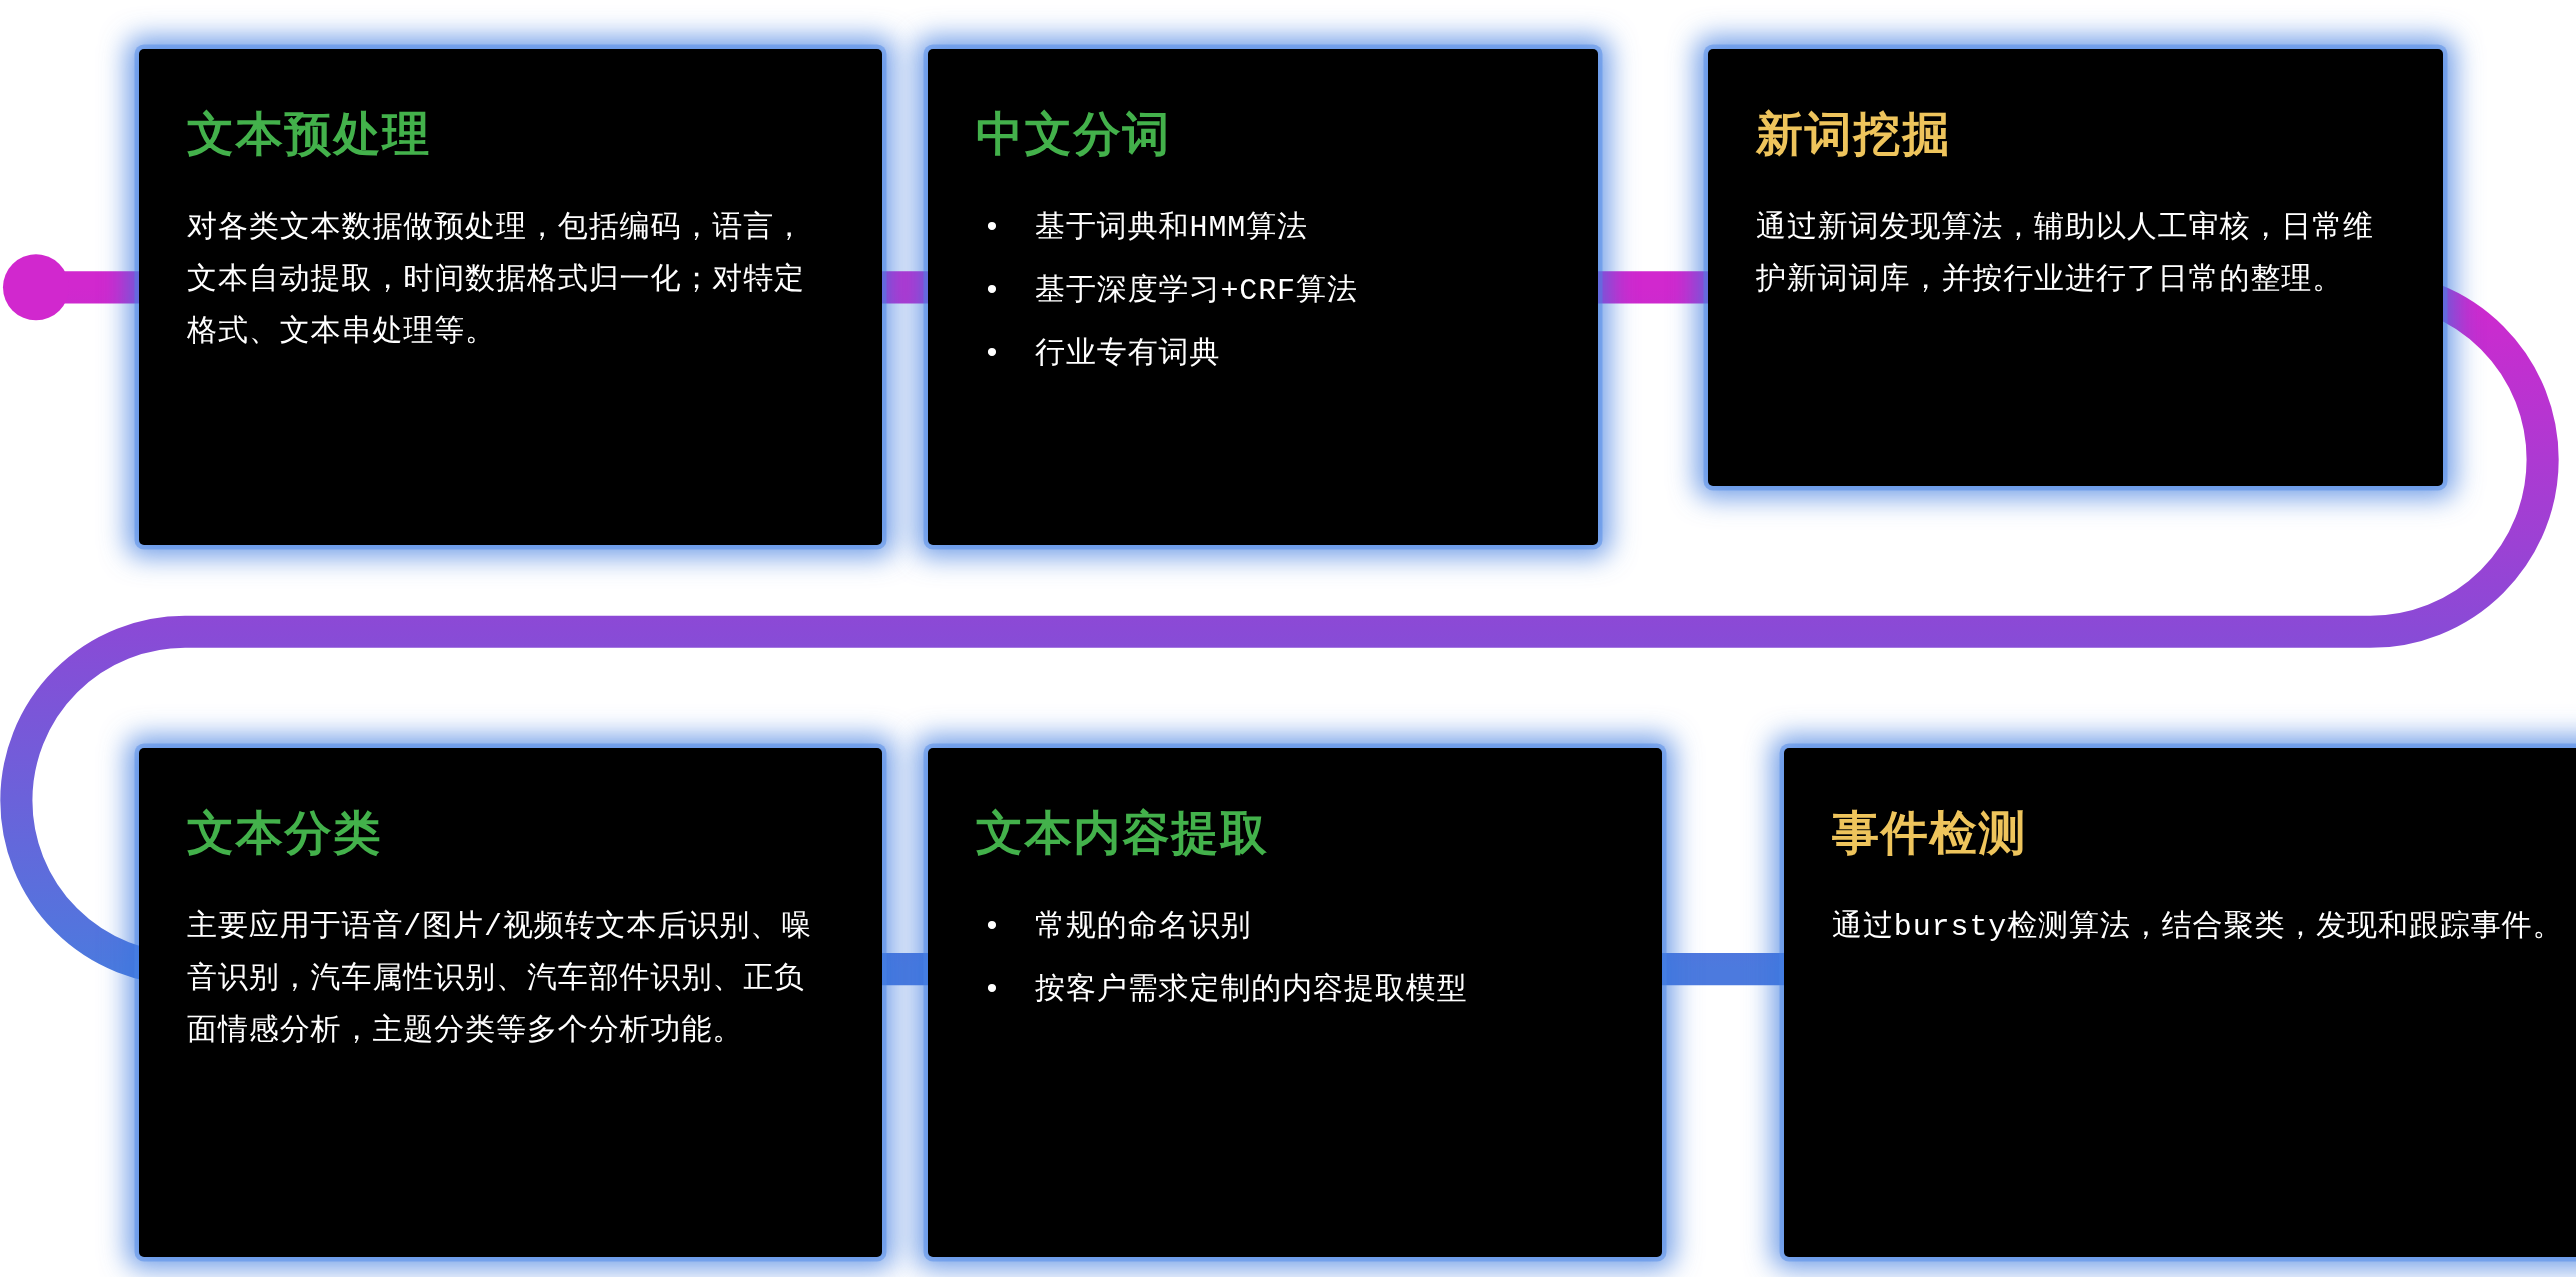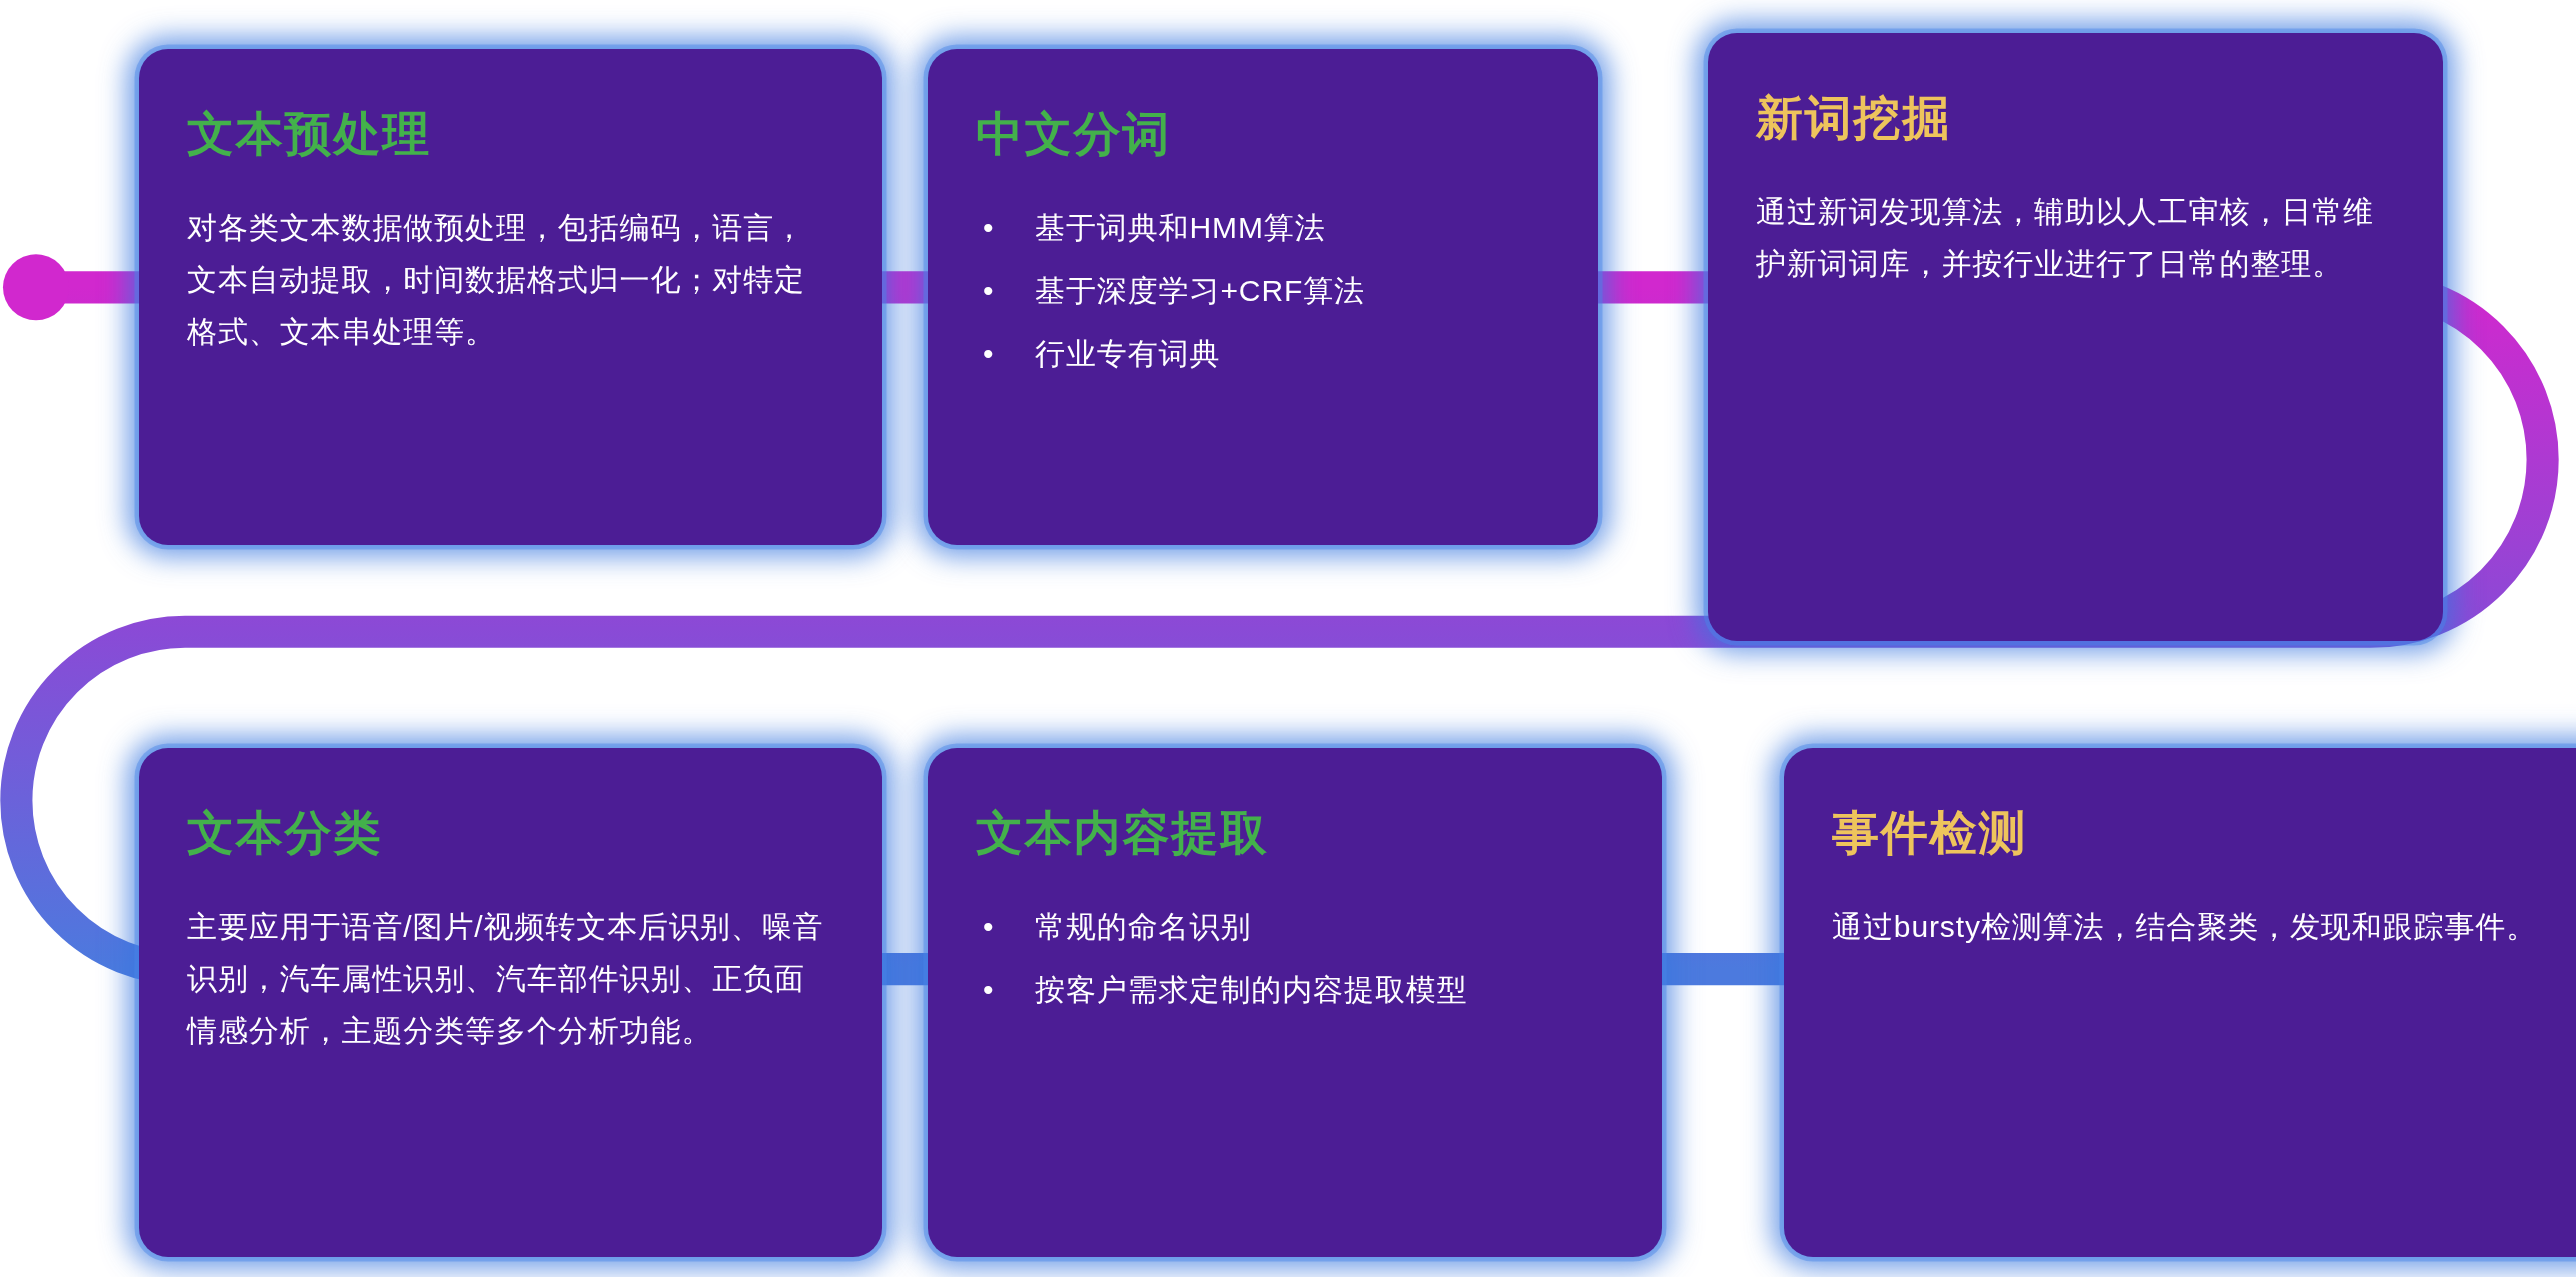--- a/index.html
+++ b/index.html
@@ -4,26 +4,27 @@
 <style>
   html, body { margin: 0; padding: 0; background: #ffffff; }
   body {
     width: 2576px; height: 1277px;
     position: relative; overflow: hidden;
     font-family: "Liberation Sans", "DejaVu Sans", sans-serif;
   }
   .flow-svg { position: absolute; left: 0; top: 0; z-index: 0; }
   .card {
     position: absolute; z-index: 1;
-    background: #4c1d95;
-    border-radius: 29px;
+    background: #000000;
+    border-radius: 5px;
     box-shadow: 0 0 0 4.5px rgba(74,134,230,0.45), 0 0 27px 11.6px rgba(56,118,222,0.70);
     padding: 54px 48px 36px;
     box-sizing: border-box;
     color: #ffffff;
+    font-family: Liberation Mono, monospace;
   }
   .card-title {
     margin: 0 0 36px;
     font-size: 47px;
     font-weight: bold;
     letter-spacing: 1.8px;
   }
   .card-body {
     margin: 0;
     font-size: 30px;
@@ -67,21 +68,21 @@
 
 <section class="card" style="left:928px; top:49px; width:670px; height:496px;">
   <h2 class="card-title" style="color: rgb(67, 177, 75);">中文分词</h2>
   <ul class="card-bullets">
     <li>基于词典和HMM算法</li>
     <li>基于深度学习+CRF算法</li>
     <li>行业专有词典</li>
   </ul>
 </section>
 
-<section class="card" style="left:1708px; top:33px; width:735px; height:608px;">
+<section class="card" style="left:1708px; top:49px; width:735px; height:437px;">
   <h2 class="card-title" style="color: rgb(238, 196, 92);">新词挖掘</h2>
   <p class="card-body">通过新词发现算法，辅助以人工审核，日常维护新词词库，并按行业进行了日常的整理。</p>
 </section>
 
 <section class="card" style="left:139px; top:748px; width:743px; height:509px;">
   <h2 class="card-title" style="color: rgb(67, 177, 75);">文本分类</h2>
   <p class="card-body">主要应用于语音/图片/视频转文本后识别、噪音识别，汽车属性识别、汽车部件识别、正负面情感分析，主题分类等多个分析功能。</p>
 </section>
 
 <section class="card" style="left:928px; top:748px; width:734px; height:509px;">

